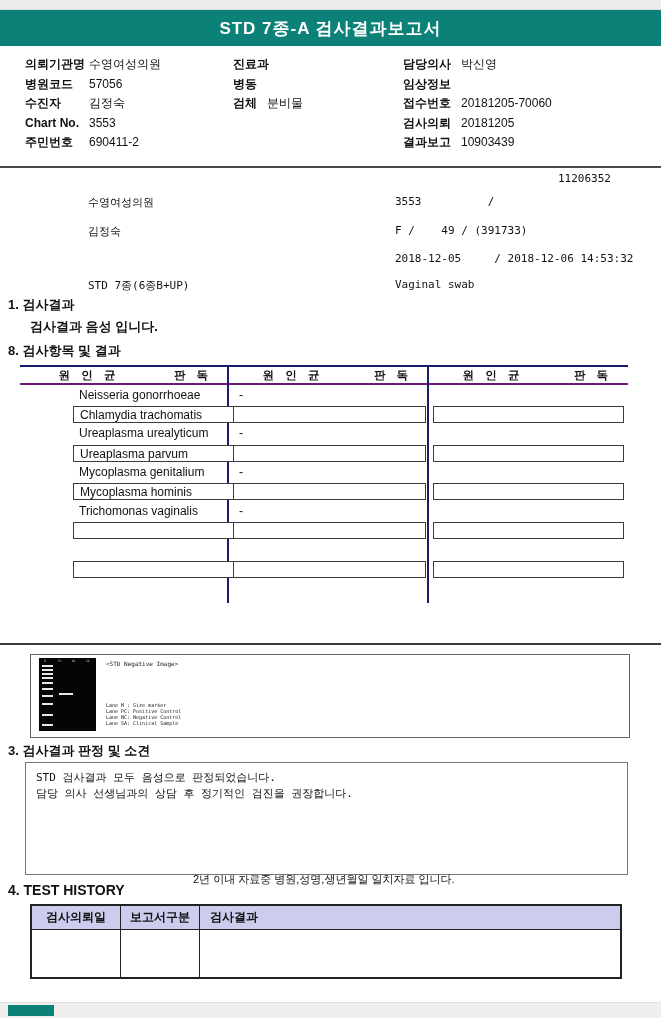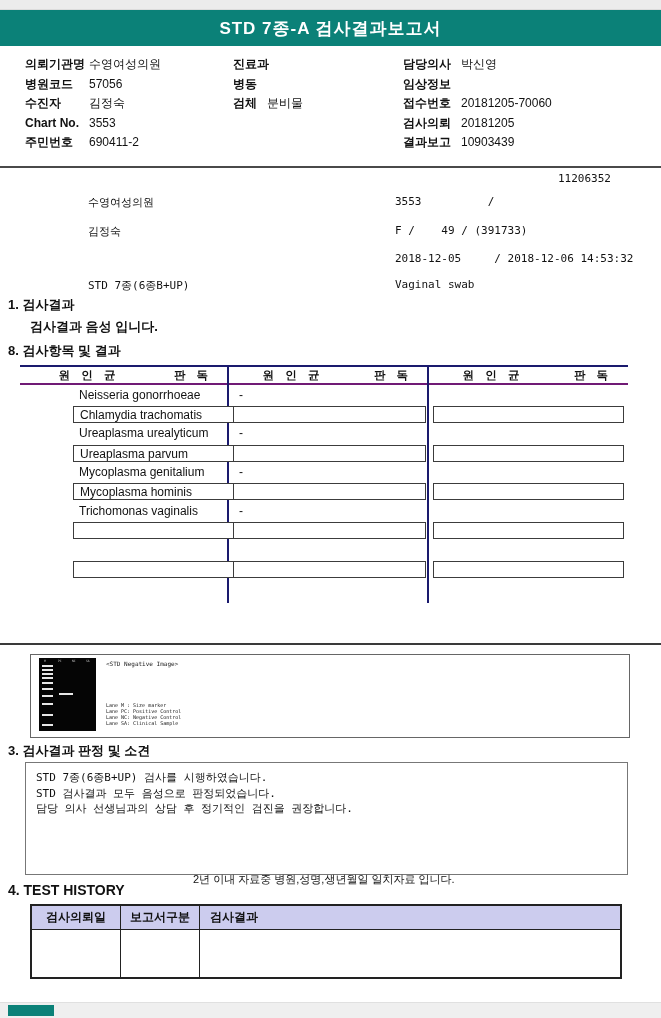--- a/index.html
+++ b/index.html
@@ -221,21 +221,20 @@
     <div>Lane M : Size marker</div>
     <div>Lane PC: Positive Control</div>
     <div>Lane NC: Negative Control</div>
     <div>Lane SA: Clinical Sample</div>
   </div>
 </div>
 
 <div class="abs sec-h" style="left:8px; top:742px">3. 검사결과 판정 및 소견</div>
 <div class="abs opinion-box">
   <div class="pad"></div>
-  <p class="line">STD 7종(6종B+UP) 검사를 시행하였습니다.</p>
   <p class="line">STD 검사결과 모두 음성으로 판정되었습니다.</p>
   <p class="line">담당 의사 선생님과의 상담 후 정기적인 검진을 권장합니다.</p>
 </div>
 
 <div class="abs sec-h" style="left:8px; top:882px; font-size:14px">4. TEST HISTORY</div>
 <div class="abs hist-note" style="left:193px; top:872px">2년 이내 자료중 병원,성명,생년월일 일치자료 입니다.</div>
 <table class="abs hist-table">
   <thead>
     <tr>
       <th class="th1">검사의뢰일</th>

